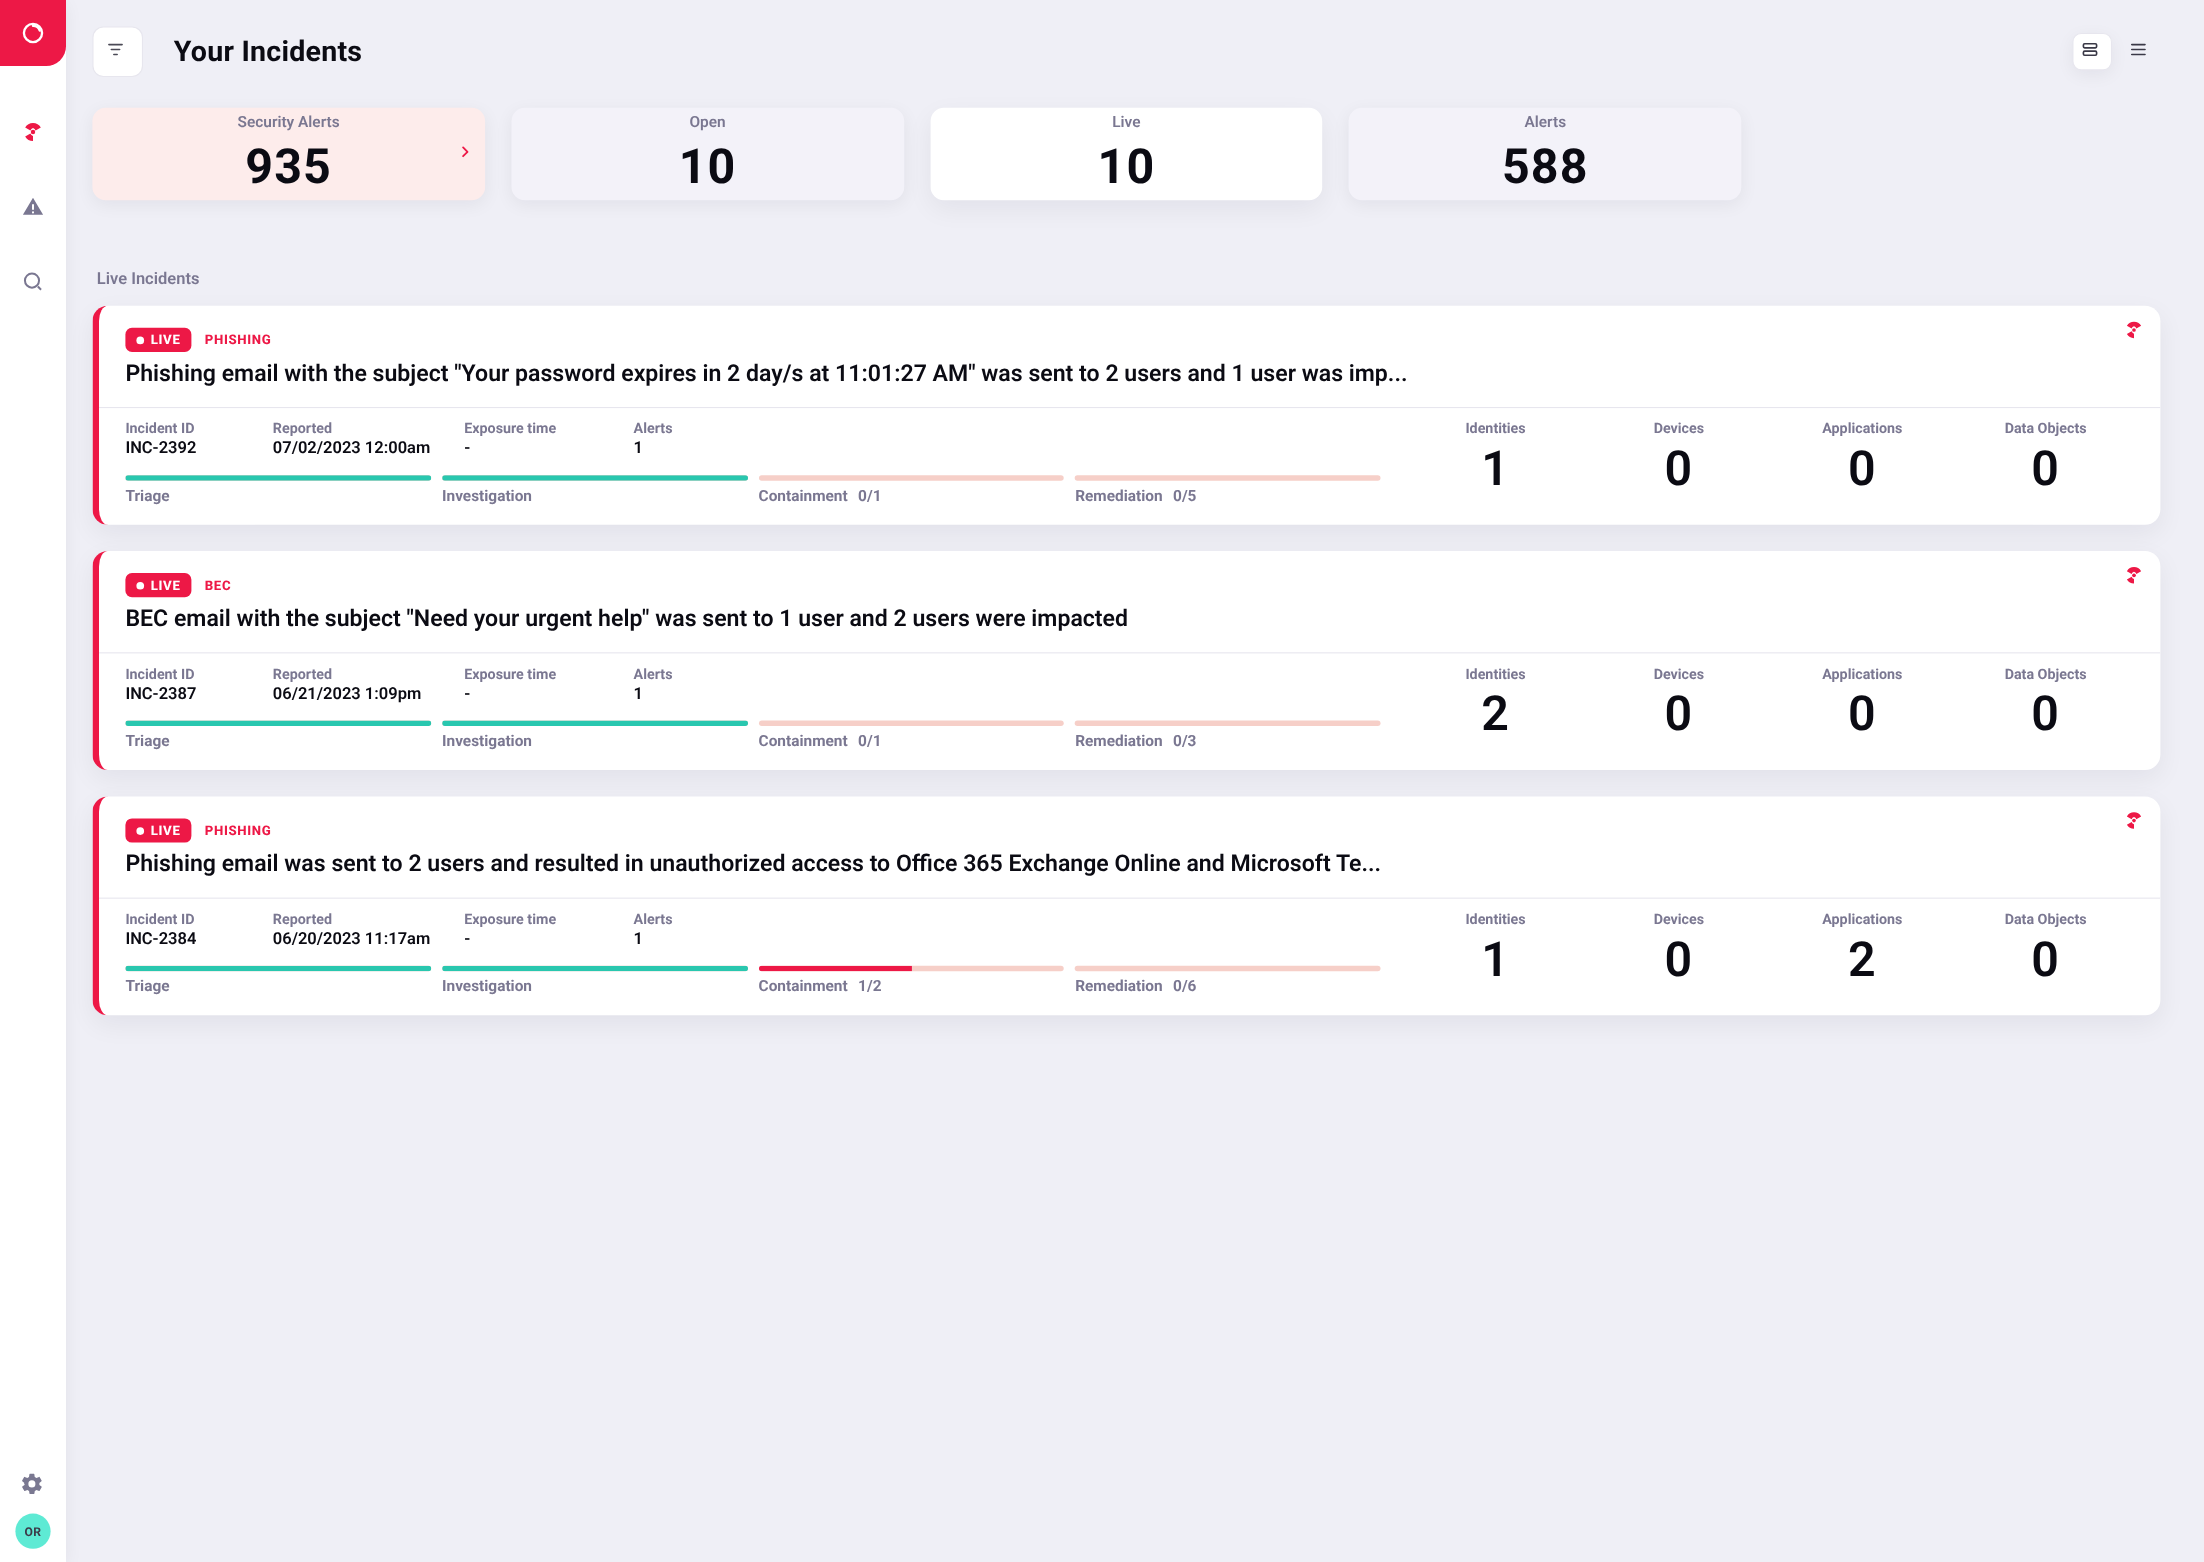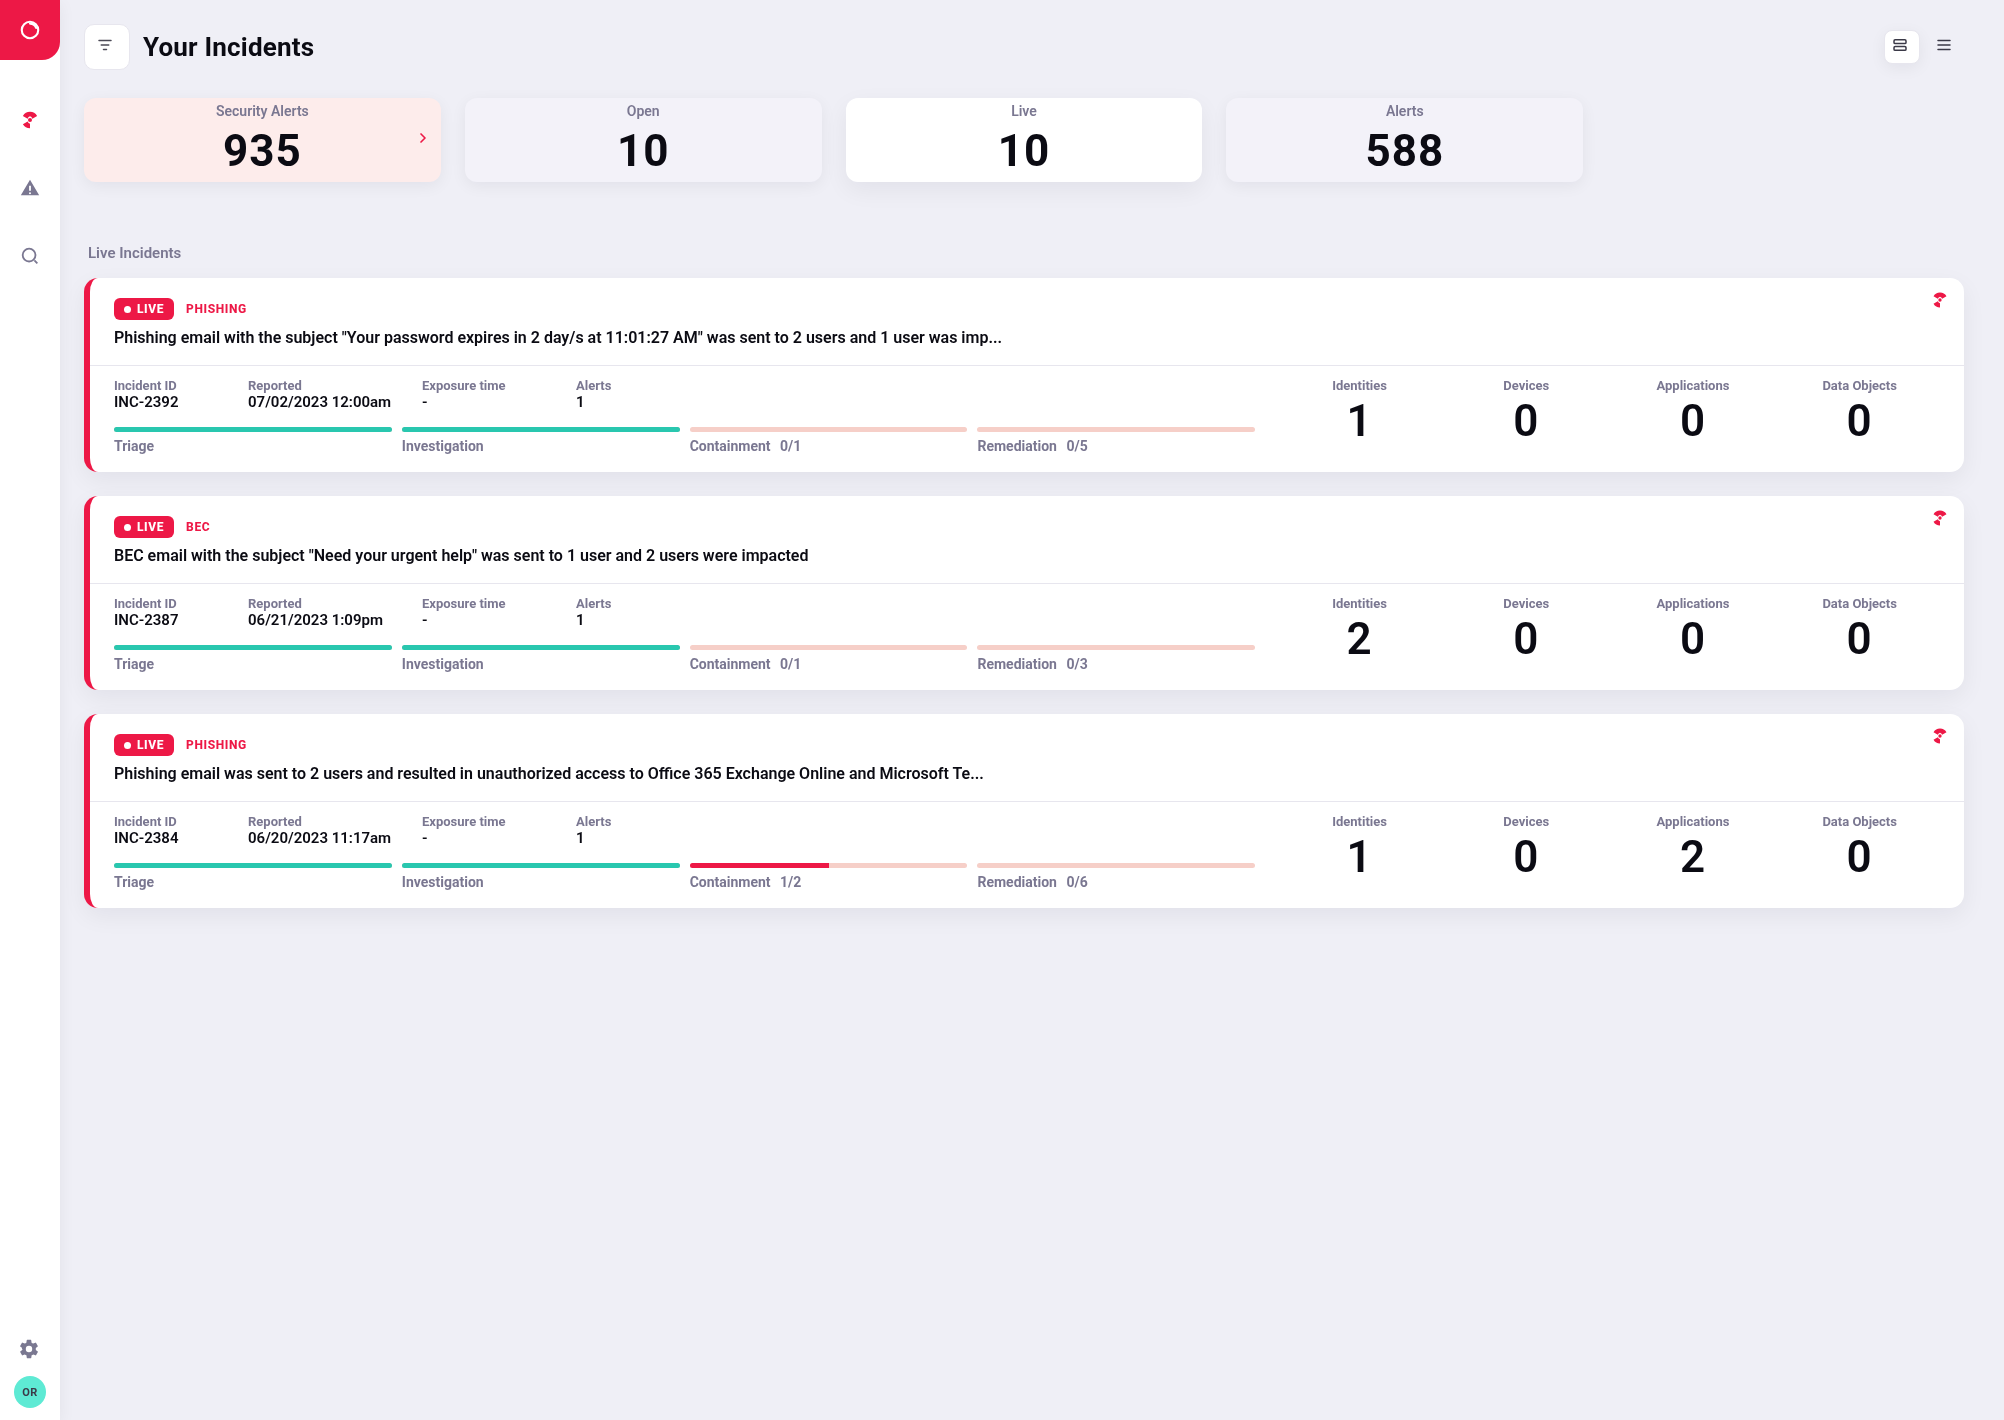--- a/index.html
+++ b/index.html
@@ -38,21 +38,21 @@
   .rail .nav{
     width:100%;display:flex;flex-direction:column;align-items:center;gap:32px;padding-top:42px;
   }
   .rail .nav .item{width:36px;height:36px;display:flex;align-items:center;justify-content:center;color:var(--text-muted)}
   .rail .nav .item.active{color:var(--accent)}
   .rail .bottom{margin-top:auto;margin-bottom:12px;display:flex;flex-direction:column;align-items:center;gap:14px}
   .avatar-badge{width:32px;height:32px;border-radius:999px;background:#5eead4;display:flex;align-items:center;justify-content:center;font-size:11px;font-weight:700;color:#3c3a48;letter-spacing:.5px}
   .gear{width:24px;height:24px;color:#7a7891}
   
   .page{margin-left:var(--rail-w);padding:24px 40px 40px 24px;}
-  .topbar{display:flex;align-items:center;gap:13px}
+  .topbar{display:flex;align-items:center;gap:28px}
   .filter-btn{width:46px;height:46px;border-radius:10px;border:1px solid var(--border);background:var(--panel);display:flex;align-items:center;justify-content:center;color:#4b4a56}
   h1.title{margin:0;font-weight:700;font-size:26px;letter-spacing:.2px}
   .view-toggle{margin-left:auto;display:flex;align-items:center;gap:8px}
   .chip-toggle{width:36px;height:34px;display:flex;align-items:center;justify-content:center;border-radius:8px;border:1px solid transparent}
   .chip-toggle.active{background:#fff;border-color:var(--border);box-shadow:var(--shadow)}
   .chip-toggle svg{color:#3a3947}
   
   .kpis{margin-top:28px;display:grid;grid-template-columns:repeat(5,minmax(0,1fr));gap:24px;position:relative}
   .tile{height:84px;border-radius:12px;background:var(--panel-muted);display:flex;flex-direction:column;align-items:center;justify-content:center;position:relative;box-shadow:var(--shadow)}
   .tile .label{font-size:14px;color:var(--text-muted);font-weight:600;margin-bottom:6px}
@@ -66,21 +66,21 @@
   .card{
     background:#fff;border-radius:14px;box-shadow:var(--card-shadow);position:relative;margin-bottom:24px;overflow:hidden;
     border-left:6px solid var(--accent);
   }
   .card .head{display:flex;align-items:center;gap:12px;padding:20px 24px 8px 24px}
   .pill{display:inline-flex;align-items:center;gap:6px;background:var(--accent);color:#fff;border-radius:6px;padding:4px 10px;font-weight:800;font-size:12px;letter-spacing:.6px}
   .pill .dot{width:7px;height:7px;border-radius:999px;background:#fff}
   .tag{color:var(--accent);font-weight:800;font-size:12px;letter-spacing:.6px}
   .card .card-icon{position:absolute;right:14px;top:12px;color:var(--accent)}
   .card .summary{
-    font-size:16px;font-weight:600;padding:0 24px 18px 24px;color:var(--text);
+    font-size:21px;font-weight:600;padding:0 24px 18px 24px;color:var(--text);
     white-space:nowrap;overflow:hidden;text-overflow:ellipsis;
   }
   .card .divider{height:1px;background:var(--border);margin:0 0 12px 0}
   .card .body{display:grid;grid-template-columns: 1.9fr 1.1fr;gap:24px;padding:0 24px 18px 24px;align-items:start}
   .meta{display:grid;grid-template-columns:120px 160px 140px 80px;gap:14px}
   .meta .k{font-size:13px;color:var(--text-muted);font-weight:700}
   .meta .v{font-size:15px;color:var(--text);font-weight:600}
   .phases{display:grid;grid-template-columns:repeat(4,1fr);gap:10px;margin-top:16px}
   .phase{display:flex;flex-direction:column;gap:6px}
   .bar{height:5px;border-radius:4px;background:var(--peach);position:relative;overflow:hidden}

